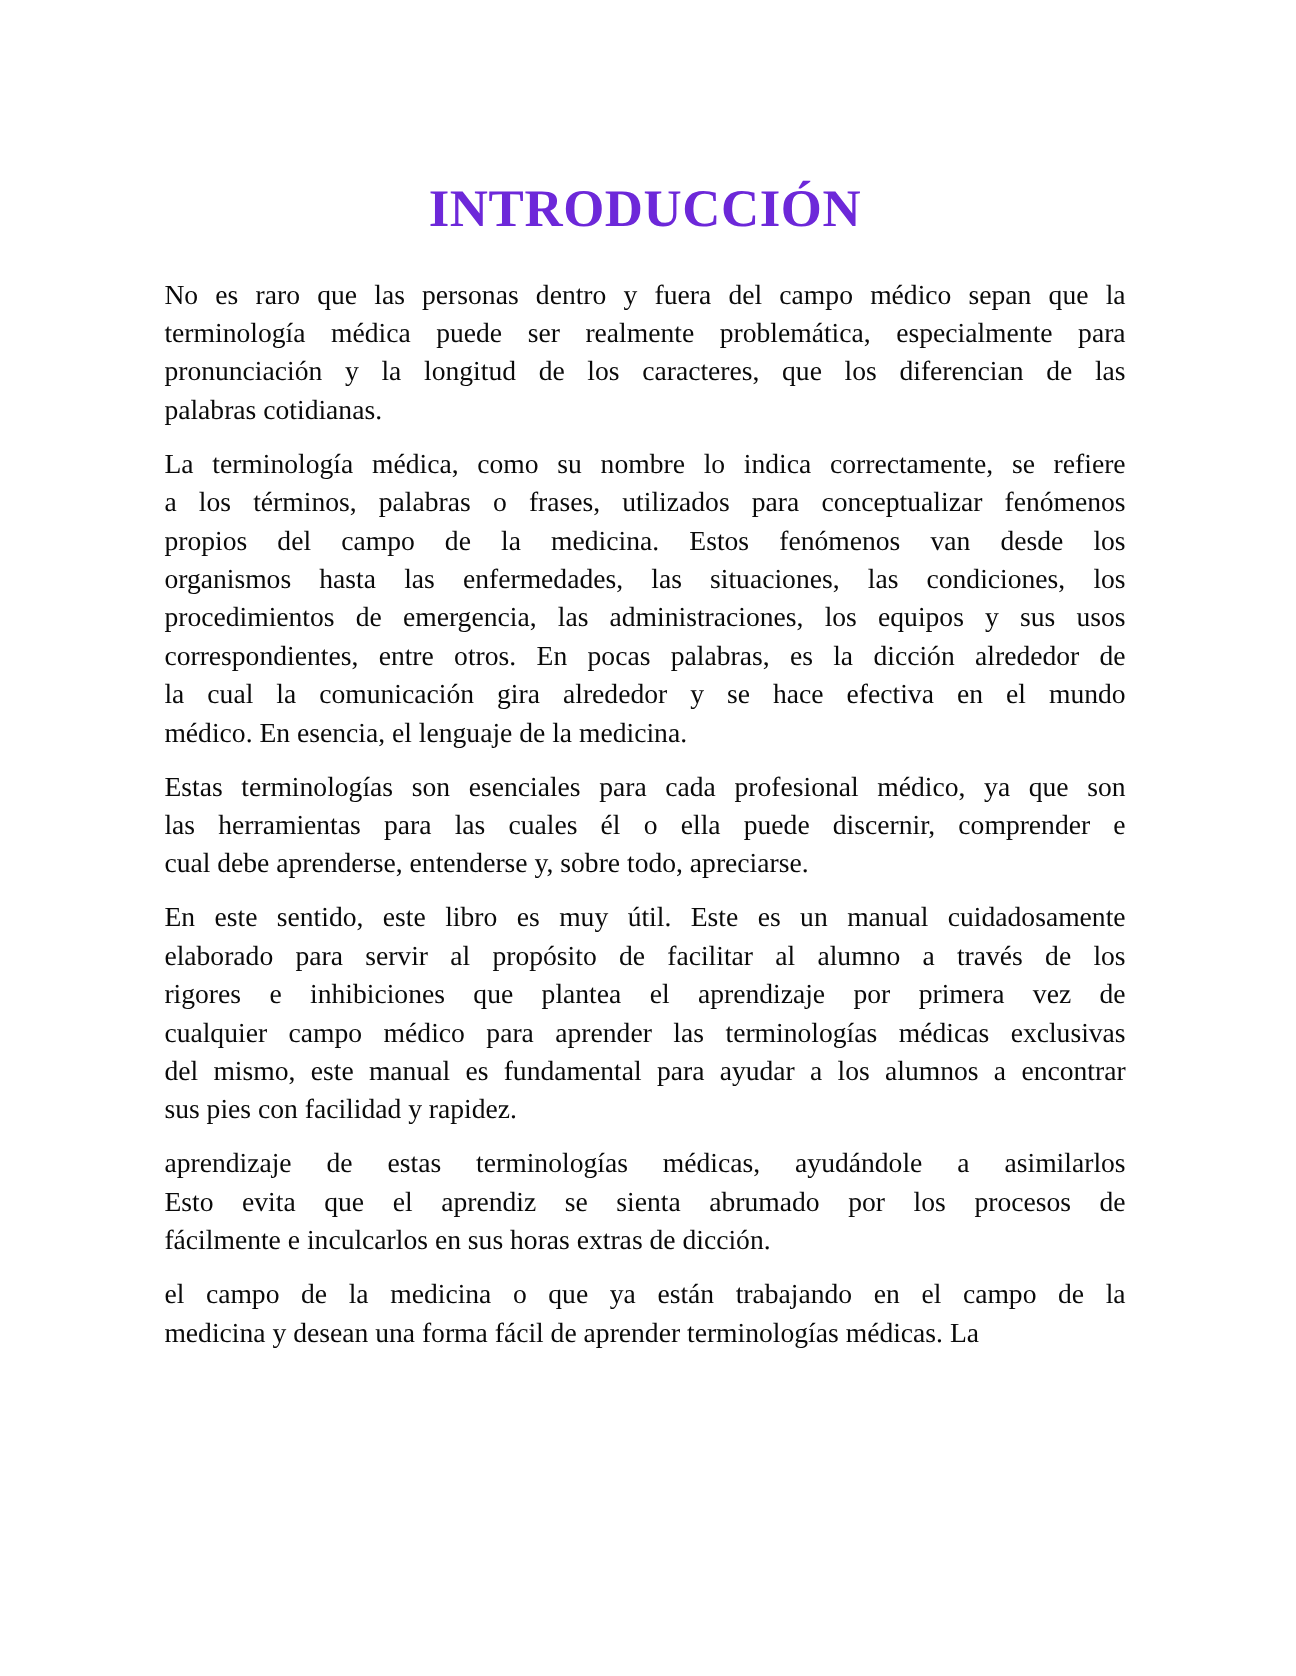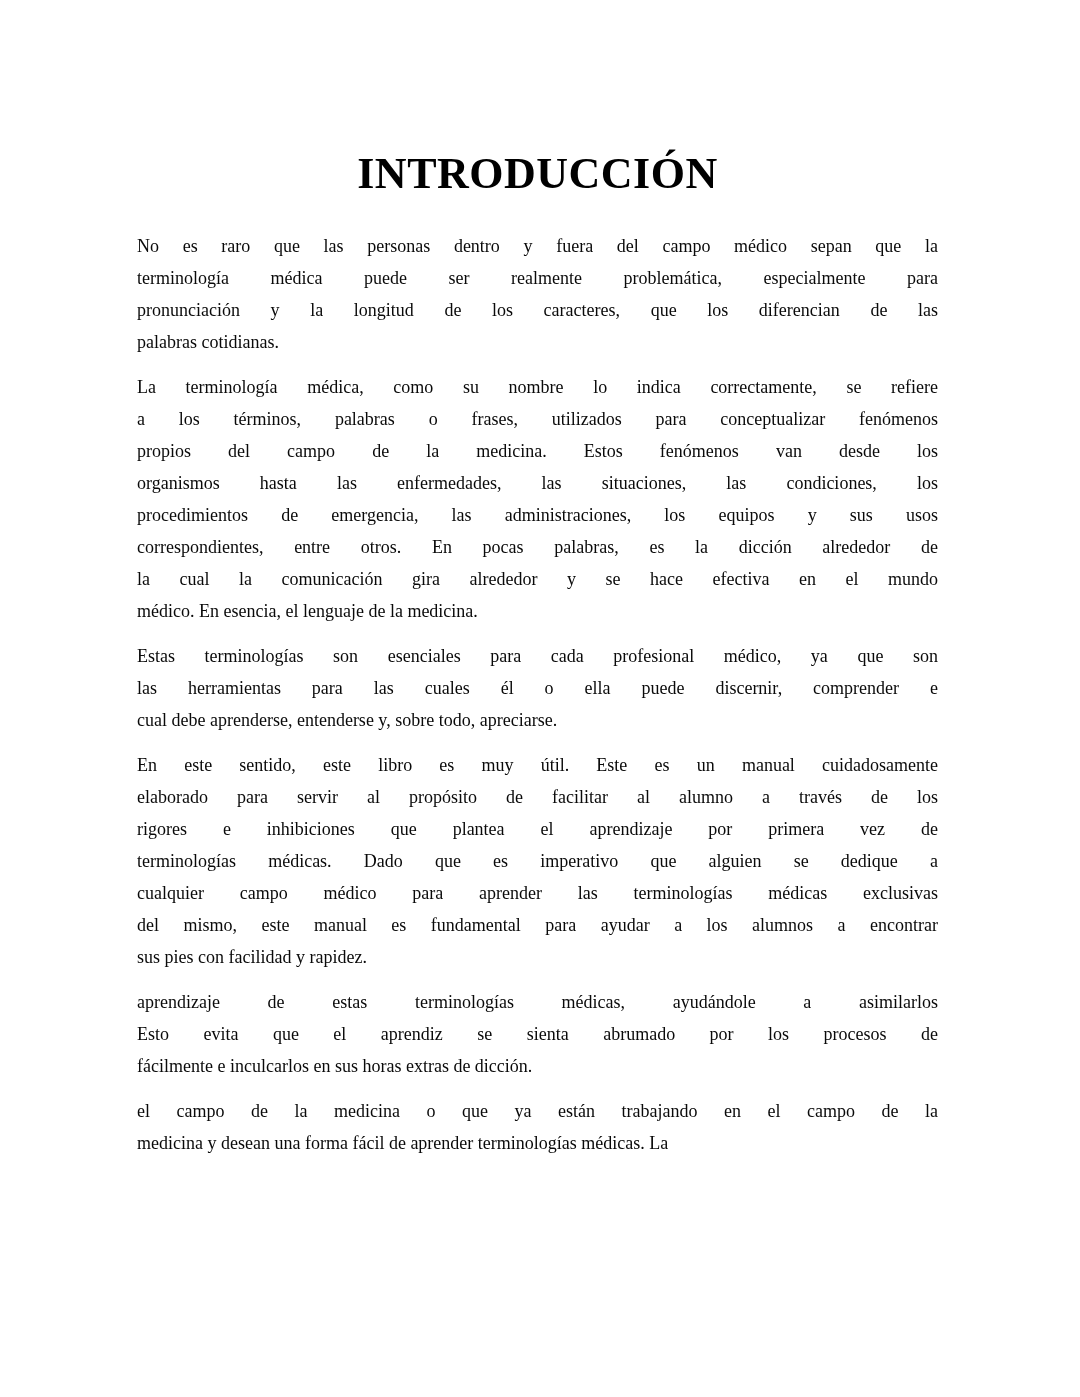--- a/index.html
+++ b/index.html
@@ -17,29 +17,29 @@
   }
   .title {
     position: absolute;
     top: 150px; left: 137px; width: 801px;
     margin: 0;
     text-align: center;
     font-size: 44px;
     font-weight: bold;
     line-height: 48px;
     letter-spacing: 0.5px;
-    color: #000000;
+    color: #6d28d9;
   }
   .content {
     position: absolute;
     top: 230px; left: 137px; width: 801px;
   }
   .para {
     margin: 0 0 13px 0;
-    font-size: 18px;
+    font-size: 23px;
     line-height: 32px;
   }
   .line {
     display: block;
     text-align: justify;
     text-align-last: justify;
     word-spacing: normal;
   }
   .line.last {
     text-align: center;
@@ -70,21 +70,20 @@
       </p>
       <p class="para">
         <span class="line">Estas terminologías son esenciales para cada profesional médico, ya que son</span>
         <span class="line">las herramientas para las cuales él o ella puede discernir, comprender e</span>
         <span class="line last">cual debe aprenderse, entenderse y, sobre todo, apreciarse.</span>
       </p>
       <p class="para">
         <span class="line">En este sentido, este libro es muy útil. Este es un manual cuidadosamente</span>
         <span class="line">elaborado para servir al propósito de facilitar al alumno a través de los</span>
         <span class="line">rigores e inhibiciones que plantea el aprendizaje por primera vez de</span>
-        <span class="line">terminologías médicas. Dado que es imperativo que alguien se dedique a</span>
         <span class="line">cualquier campo médico para aprender las terminologías médicas exclusivas</span>
         <span class="line">del mismo, este manual es fundamental para ayudar a los alumnos a encontrar</span>
         <span class="line last">sus pies con facilidad y rapidez.</span>
       </p>
       <p class="para">
         <span class="line">aprendizaje de estas terminologías médicas, ayudándole a asimilarlos</span>
         <span class="line">Esto evita que el aprendiz se sienta abrumado por los procesos de</span>
         <span class="line last">fácilmente e inculcarlos en sus horas extras de dicción.</span>
       </p>
       <p class="para">

